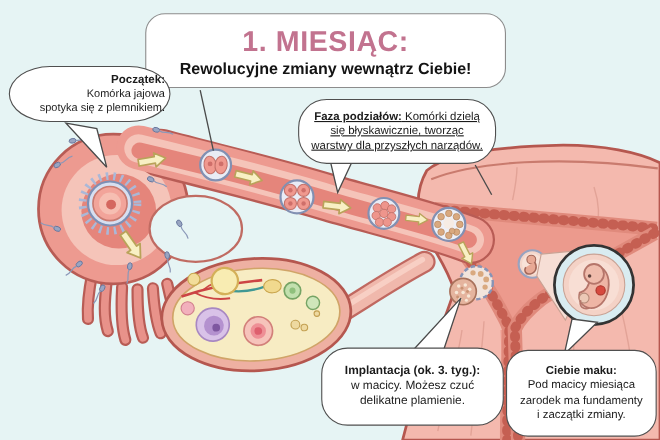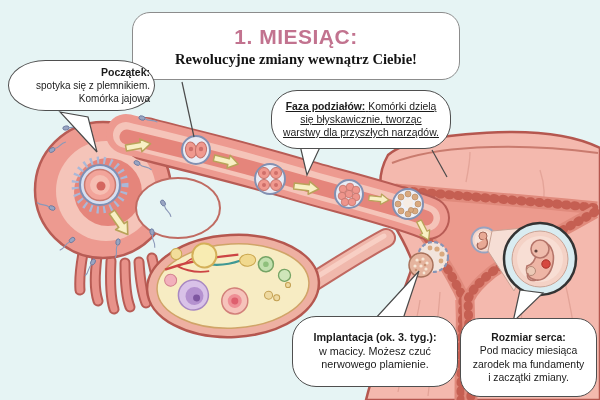--- a/index.html
+++ b/index.html
@@ -12,22 +12,22 @@
   .bubble{
     position:absolute;z-index:5;background:#ffffff;border:1.4px solid #4f4f4f;
     box-sizing:border-box;display:flex;flex-direction:column;justify-content:center;
     text-align:center;color:#1b1b1b;
   }
   .bubble .hd{font-weight:bold;}
   #title-box{
     left:132px;top:12px;width:328px;height:68px;border-radius:18px;
     border-color:#8c8c8c;border-width:1.6px;
   }
-  #title-box .main{font-size:21px;font-weight:bold;color:#c2738f;letter-spacing:.5px;}
-  #title-box .sub{font-size:14.6px;font-weight:bold;color:#141414;margin-top:2px;font-family:Liberation Serif, serif;}
+  #title-box .main{font-size:26px;font-weight:bold;color:#c2738f;letter-spacing:.5px;}
+  #title-box .sub{font-size:14.6px;font-weight:bold;color:#141414;margin-top:2px;}
   #b-poczatek{left:8px;top:60px;width:147px;height:51px;border-radius:44px/30px;font-size:10px;line-height:13px;padding:2px 4px;text-align:right;}
   #b-poczatek .hd{font-size:10.5px;}
   #b-faza{left:271px;top:90px;width:180px;height:59px;border-radius:26px;font-size:10.4px;line-height:13.2px;padding:3px 9px;text-decoration:underline;}
   #b-impl{left:292px;top:316px;width:166px;height:71px;border-radius:24px;font-size:10.8px;line-height:13.8px;padding:2px 4px;}
   #b-rozmiar{left:460px;top:318px;width:137px;height:79px;border-radius:20px;font-size:10.4px;line-height:13.4px;padding:2px 4px;}
 </style>
 </head>
 <body>
 
 <div id="stage">
@@ -291,34 +291,34 @@
     </g>
   </svg>
 
   <div class="bubble" id="title-box">
     <div class="main">1. MIESIĄC:</div>
     <div class="sub">Rewolucyjne zmiany wewnątrz Ciebie!</div>
   </div>
 
   <div class="bubble" id="b-poczatek">
     <div class="hd">Początek:</div>
+    <div>Komórka jajowa</div>
     <div>spotyka się z plemnikiem.</div>
-    <div>Komórka jajowa</div>
   </div>
 
   <div class="bubble" id="b-faza">
     <div><span class="hd">Faza podziałów:</span> <span>Komórki dzielą się błyskawicznie, tworząc warstwy dla przyszłych narządów.</span></div>
   </div>
 
   <div class="bubble" id="b-impl">
     <div class="hd">Implantacja (ok. 3. tyg.):</div>
     <div>w macicy. Możesz czuć</div>
-    <div>nerwowego plamienie.</div>
+    <div>delikatne plamienie.</div>
   </div>
 
   <div class="bubble" id="b-rozmiar">
-    <div class="hd">Rozmiar serca:</div>
+    <div class="hd">Ciebie maku:</div>
     <div>Pod macicy miesiąca</div>
     <div>zarodek ma fundamenty</div>
     <div>i zaczątki zmiany.</div>
   </div>
 
 </div>
 
 </body></html>

